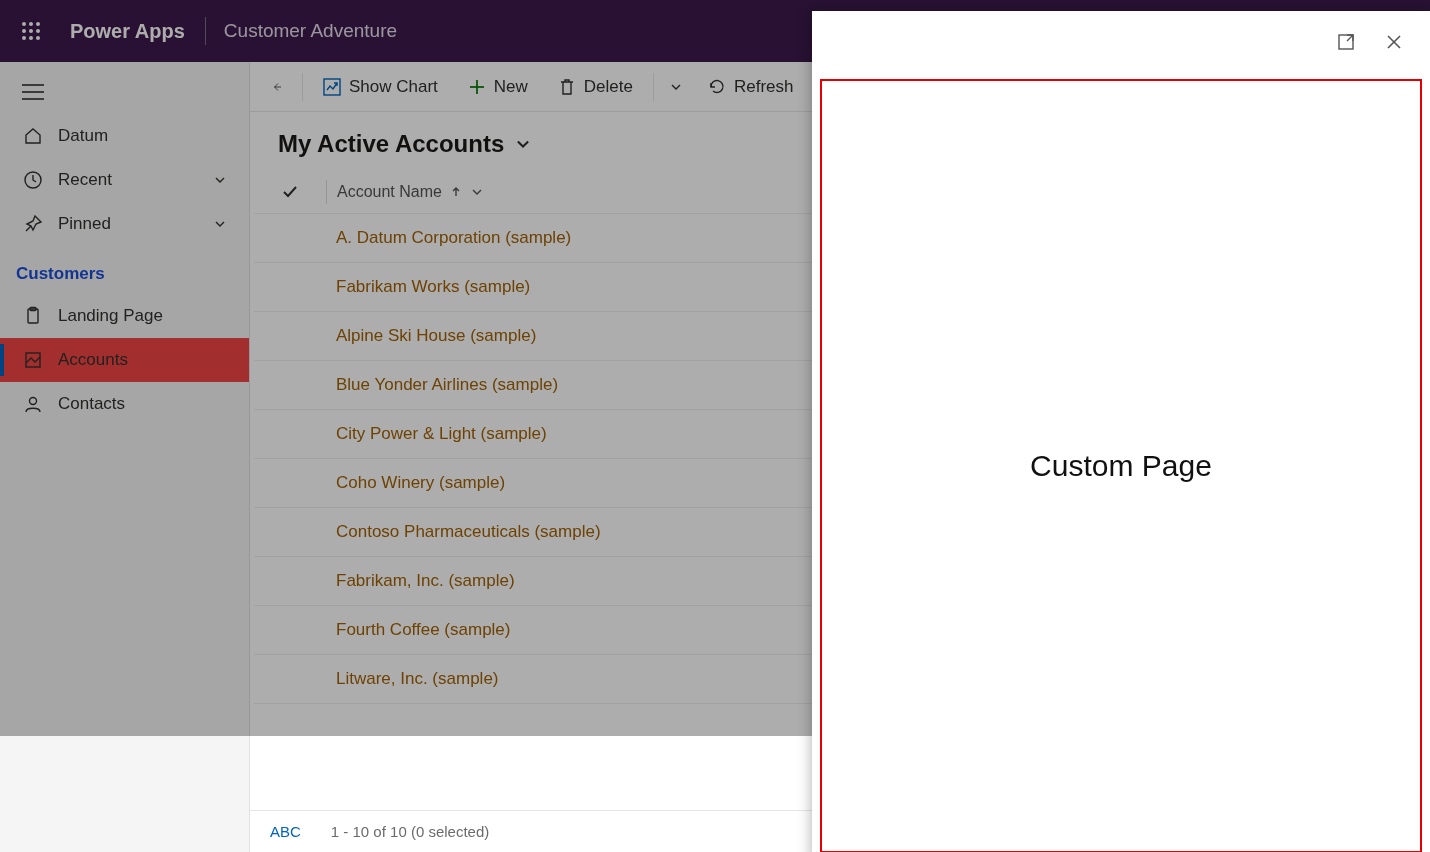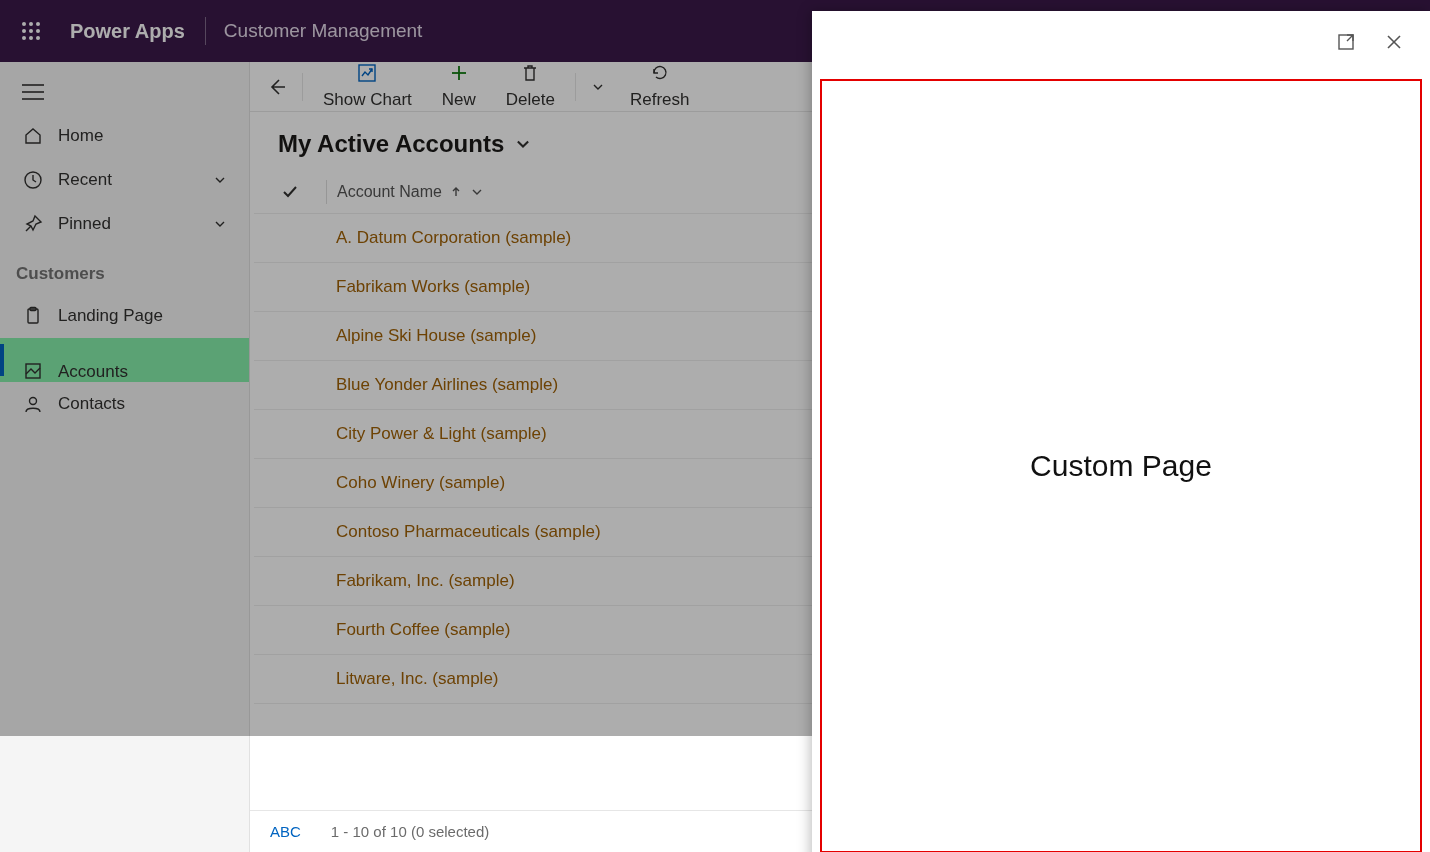--- a/index.html
+++ b/index.html
@@ -26,36 +26,36 @@
     display: flex; flex-direction: column; padding-top: 14px;
   }
   .hamburger { padding: 8px 22px 14px 22px; cursor: pointer; }
   .side-item {
     display: flex; align-items: center; height: 44px; padding: 0 22px;
     font-size: 17px; color: #323130; cursor: pointer; position: relative;
   }
   .side-item .icn { width: 22px; height: 22px; margin-right: 14px; display: flex; align-items: center; justify-content: center; flex: none; }
   .side-item .chev { margin-left: auto; }
   .side-section-header {
-    padding: 18px 16px 10px 16px; font-size: 17px; font-weight: 600; color: #737373;
-  }
-  .side-item.selected { background: #86efac; font-weight: 400; align-items: flex-end; }
+    padding: 18px 16px 10px 16px; font-size: 17px; font-weight: 600; color: #1d4ed8;
+  }
+  .side-item.selected { background: #ef4444; font-weight: 400; }
   .side-item.selected::before {
     content: ""; position: absolute; left: 0; top: 6px; bottom: 6px; width: 4px; background: #0064c1;
   }
 
   
   .main { flex: 1; display: flex; flex-direction: column; background: #fff; position: relative; }
   .cmdbar {
     height: 50px; border-bottom: 1px solid #e6e6e6; display: flex; align-items: center;
     padding: 0 10px; gap: 6px;
   }
   .cmd-btn {
     display: flex; align-items: center; gap: 8px; padding: 6px 12px;
-    font-size: 17px; color: #323130; cursor: pointer; border-radius: 2px; flex-direction: column;
+    font-size: 17px; color: #323130; cursor: pointer; border-radius: 2px;
   }
   .cmd-back { width: 34px; justify-content: center; }
   .cmd-sep { width: 1px; height: 28px; background: #e6e6e6; margin: 0 2px; }
   .cmd-icn { width: 18px; height: 18px; display: flex; align-items: center; justify-content: center; flex:none; }
   .cmd-icn.green svg { stroke: #107c10; }
   .cmd-icn.blue svg { stroke: #0064c1; fill: none; }
   .cmd-chev { width: 28px; display:flex; align-items:center; justify-content:center; cursor:pointer; }
 
   
   .viewhdr { padding: 18px 28px 12px 28px; display: flex; align-items: center; gap: 10px; }
@@ -127,40 +127,40 @@
             <circle cx="9" cy="9" r="2"></circle>
             <circle cx="16" cy="9" r="2"></circle>
             <circle cx="2" cy="16" r="2"></circle>
             <circle cx="9" cy="16" r="2"></circle>
             <circle cx="16" cy="16" r="2"></circle>
           </g>
         </svg>
     </div>
     <div class="brand">Power Apps</div>
     <div class="topbar-sep"></div>
-    <div class="appname">Customer Management</div>
+    <div class="appname">Customer Adventure</div>
   </div>
 
   <div class="body">
 
     <div class="sidebar">
       <div class="hamburger">
         <svg width="22" height="16" viewBox="0 0 22 16" stroke="#323130" stroke-width="1.6">
             <line x1="0" y1="1" x2="22" y2="1"></line>
             <line x1="0" y1="8" x2="22" y2="8"></line>
             <line x1="0" y1="15" x2="22" y2="15"></line>
           </svg>
       </div>
       <div class="side-item">
         <span class="icn">
           <svg width="20" height="20" viewBox="0 0 20 20" fill="none" stroke="#323130" stroke-width="1.4">
               <path d="M3 9 L10 3 L17 9 V17 H3 Z"></path>
             </svg>
         </span>
-        <span>Home</span>
+        <span>Datum</span>
       </div>
       <div class="side-item">
         <span class="icn">
           <svg width="20" height="20" viewBox="0 0 20 20" fill="none" stroke="#323130" stroke-width="1.4">
               <circle cx="10" cy="10" r="8"></circle>
               <path d="M10 5 V10 L13 12"></path>
             </svg>
         </span>
         <span>Recent</span>
         <span class="chev">

